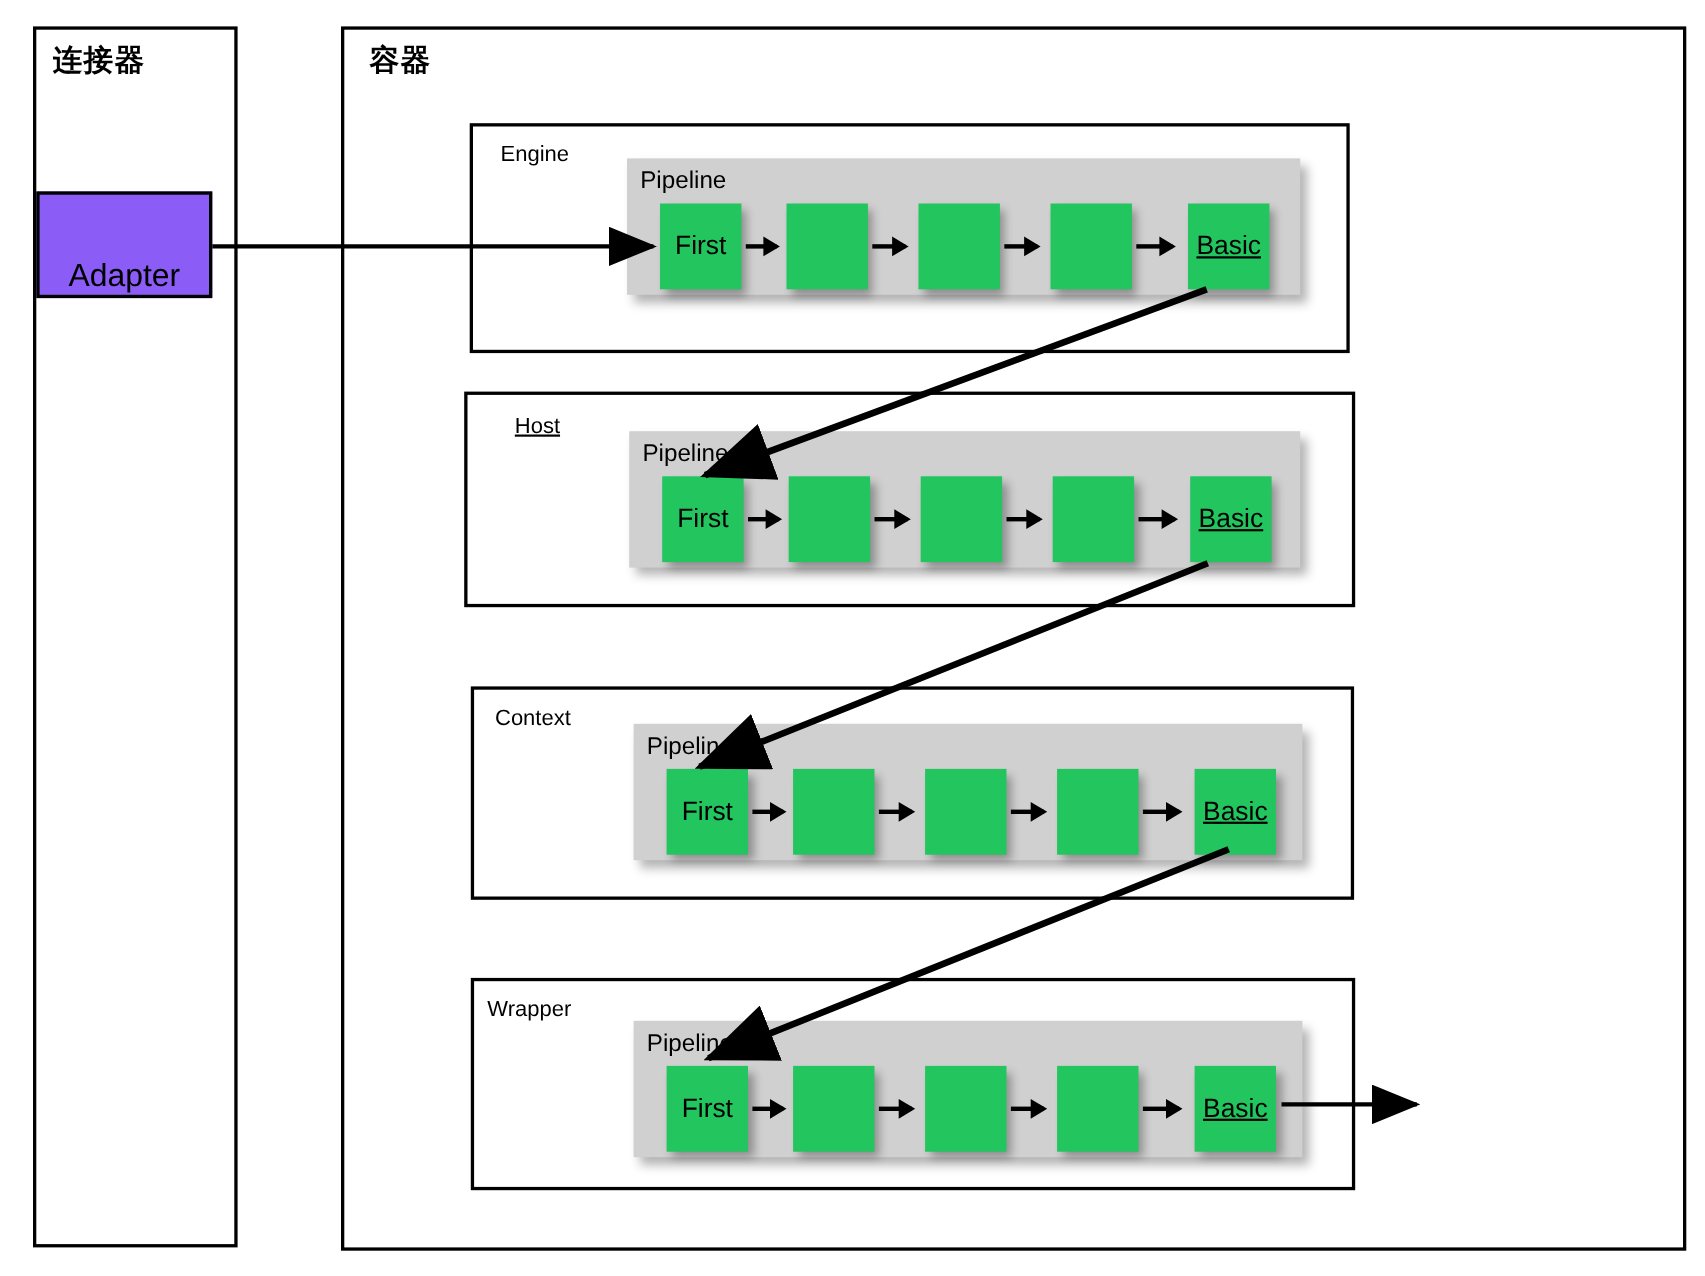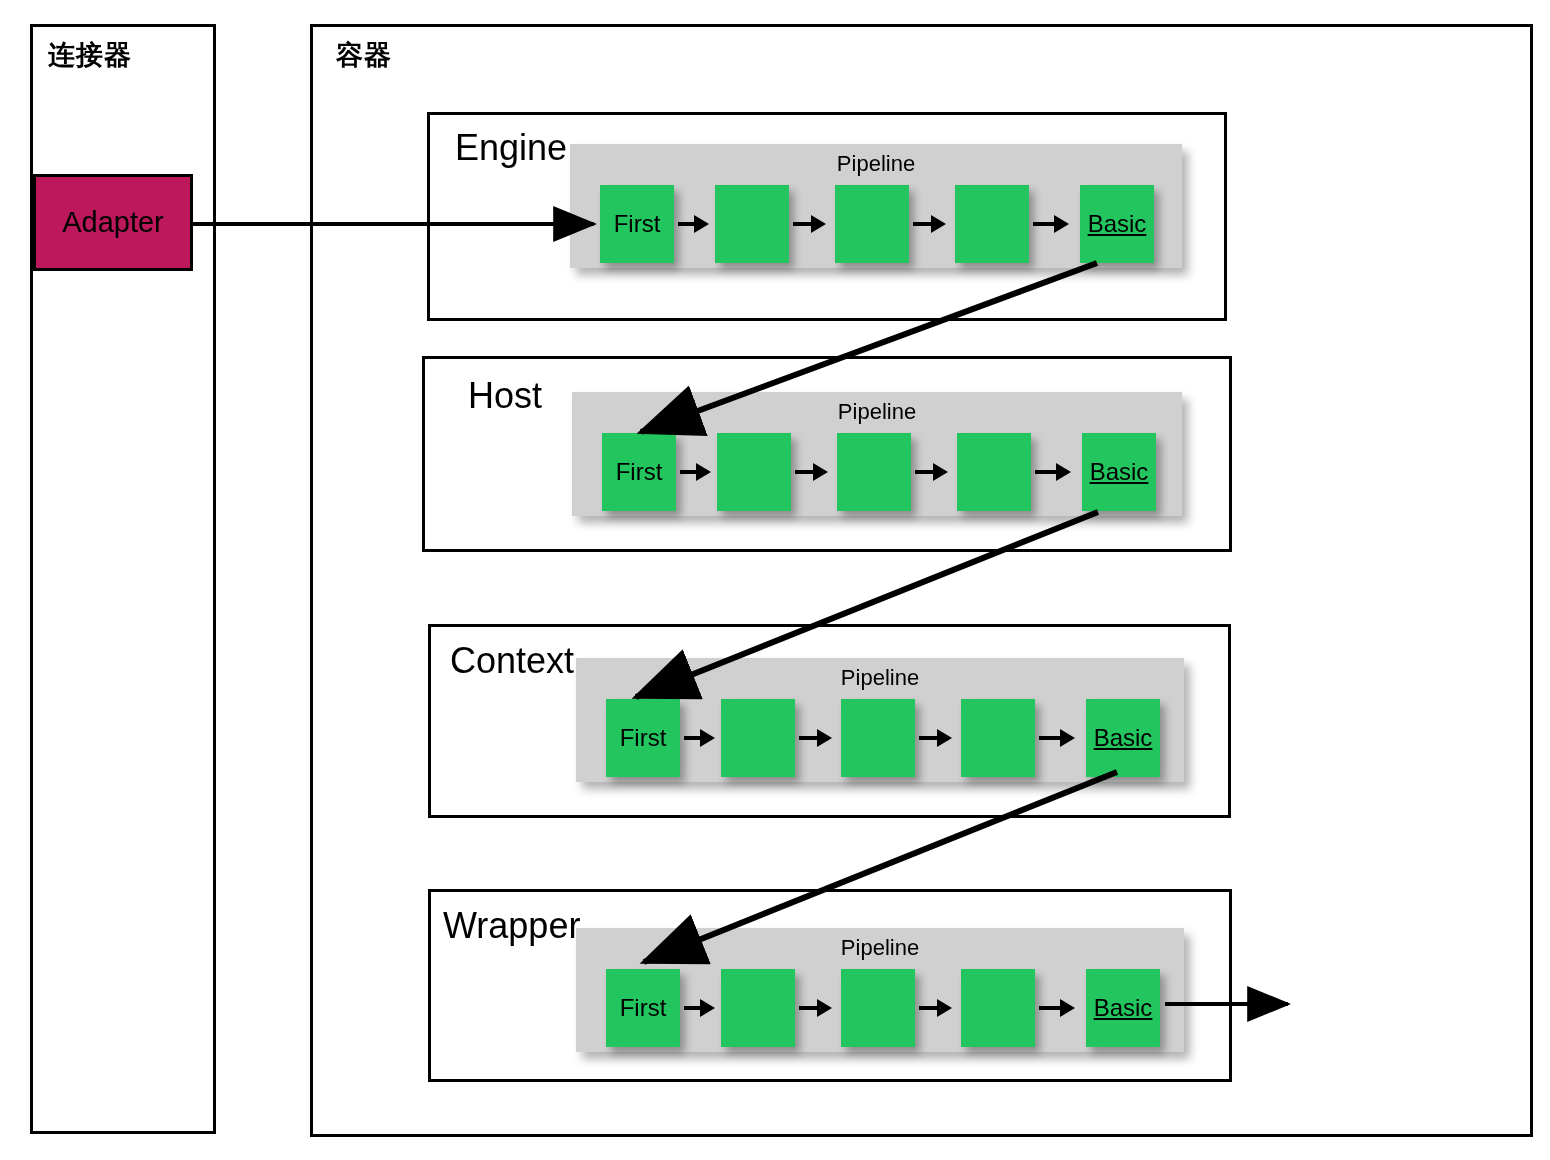--- a/index.html
+++ b/index.html
@@ -11,44 +11,44 @@
   .frame{position:absolute;border:3px solid #000;background:#fff;box-sizing:border-box;}
   #connector-frame{left:30px;top:24px;width:186px;height:1110px;}
   #container-frame{left:310px;top:24px;width:1223px;height:1113px;}
 
   .frame-title{position:absolute;font-size:27px;font-weight:bold;letter-spacing:1px;
                white-space:nowrap;line-height:1;}
   #connector-title{left:48px;top:42px;}
   #container-title{left:336px;top:42px;}
 
   
-  .plain-box{position:absolute;border:3px solid #000;background:#be185d;box-sizing:border-box;
-             display:flex;align-items:center;justify-content:center;font-size:29px;}
+  .plain-box{position:absolute;border:3px solid #000;background:#8b5cf6;box-sizing:border-box;
+             display:flex;align-items:flex-end;justify-content:center;font-size:29px;}
   #adapter-box{left:33px;top:174px;width:160px;height:97px;}
   #servlet-box{left:1293px;top:937px;width:176px;height:134px;font-size:31px;}
 
   
   .component{position:absolute;border:3px solid #000;background:#fff;box-sizing:border-box;}
-  .component-label{position:absolute;font-size:36px;white-space:nowrap;line-height:1;}
+  .component-label{position:absolute;font-size:20px;white-space:nowrap;line-height:1;}
 
   #engine-box {left:427px; top:112px; width:800px; height:209px;}
   #host-box   {left:422px; top:356px; width:810px; height:196px;}
   #context-box{left:428px; top:624px; width:803px; height:194px;}
   #wrapper-box{left:428px; top:889px; width:804px; height:193px;}
 
   #engine-label {left:455px; top:130px;}
-  #host-label   {left:468px; top:378px;}
+  #host-label   {left:468px; top:378px;text-decoration:underline;}
   #context-label{left:450px; top:643px;}
   #wrapper-label{left:443px; top:908px;}
 
   
   .pipeline{position:absolute;background:#d0d0d0;
             box-shadow:6px 7px 9px rgba(0,0,0,0.30);}
-  .pipeline-title{position:absolute;left:0;right:0;top:9px;text-align:center;
-                  font-size:22px;line-height:1;}
+  .pipeline-title{position:absolute;left:0;right:0;top:9px;
+                  font-size:22px;line-height:1;padding-left:12px;}
 
   #engine-pipeline {left:570px; top:144px; width:612px; height:124px;}
   #host-pipeline   {left:572px; top:392px; width:610px; height:124px;}
   #context-pipeline{left:576px; top:658px; width:608px; height:124px;}
   #wrapper-pipeline{left:576px; top:928px; width:608px; height:124px;}
 
   
   .valve{position:absolute;top:41px;width:74px;height:78px;background:#22c55e;
          box-shadow:5px 6px 8px rgba(0,0,0,0.32);
          display:flex;align-items:center;justify-content:center;

